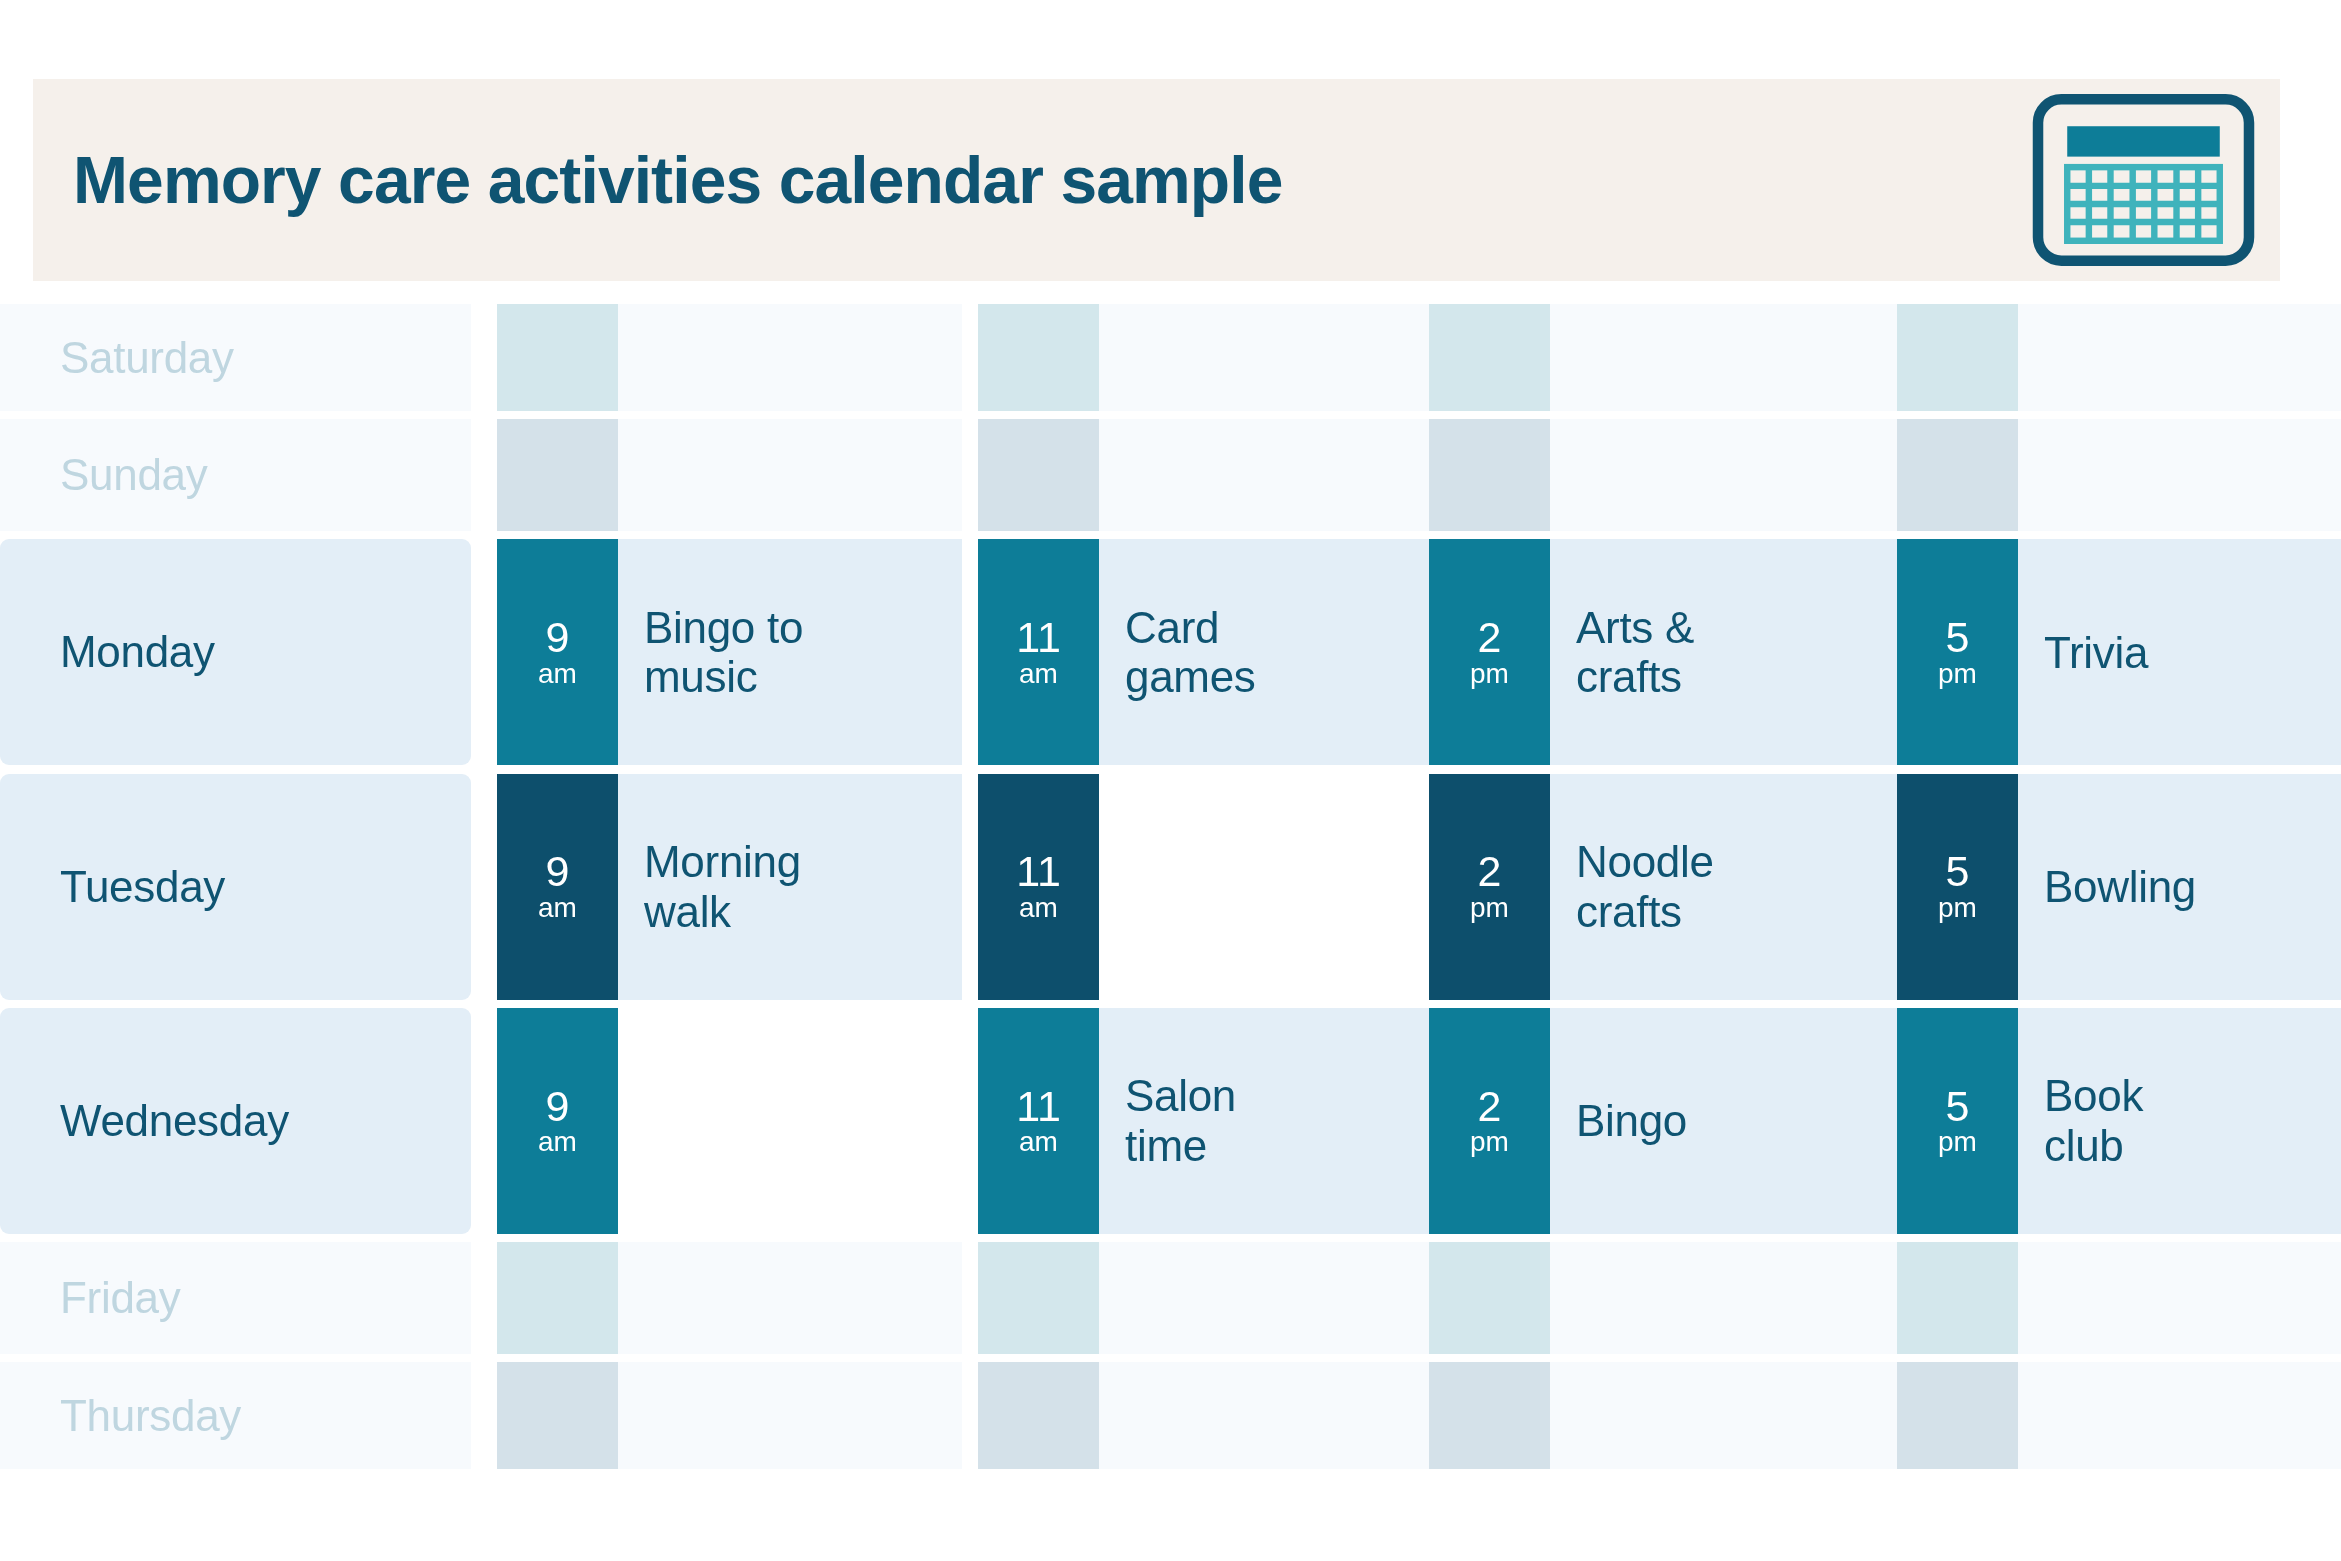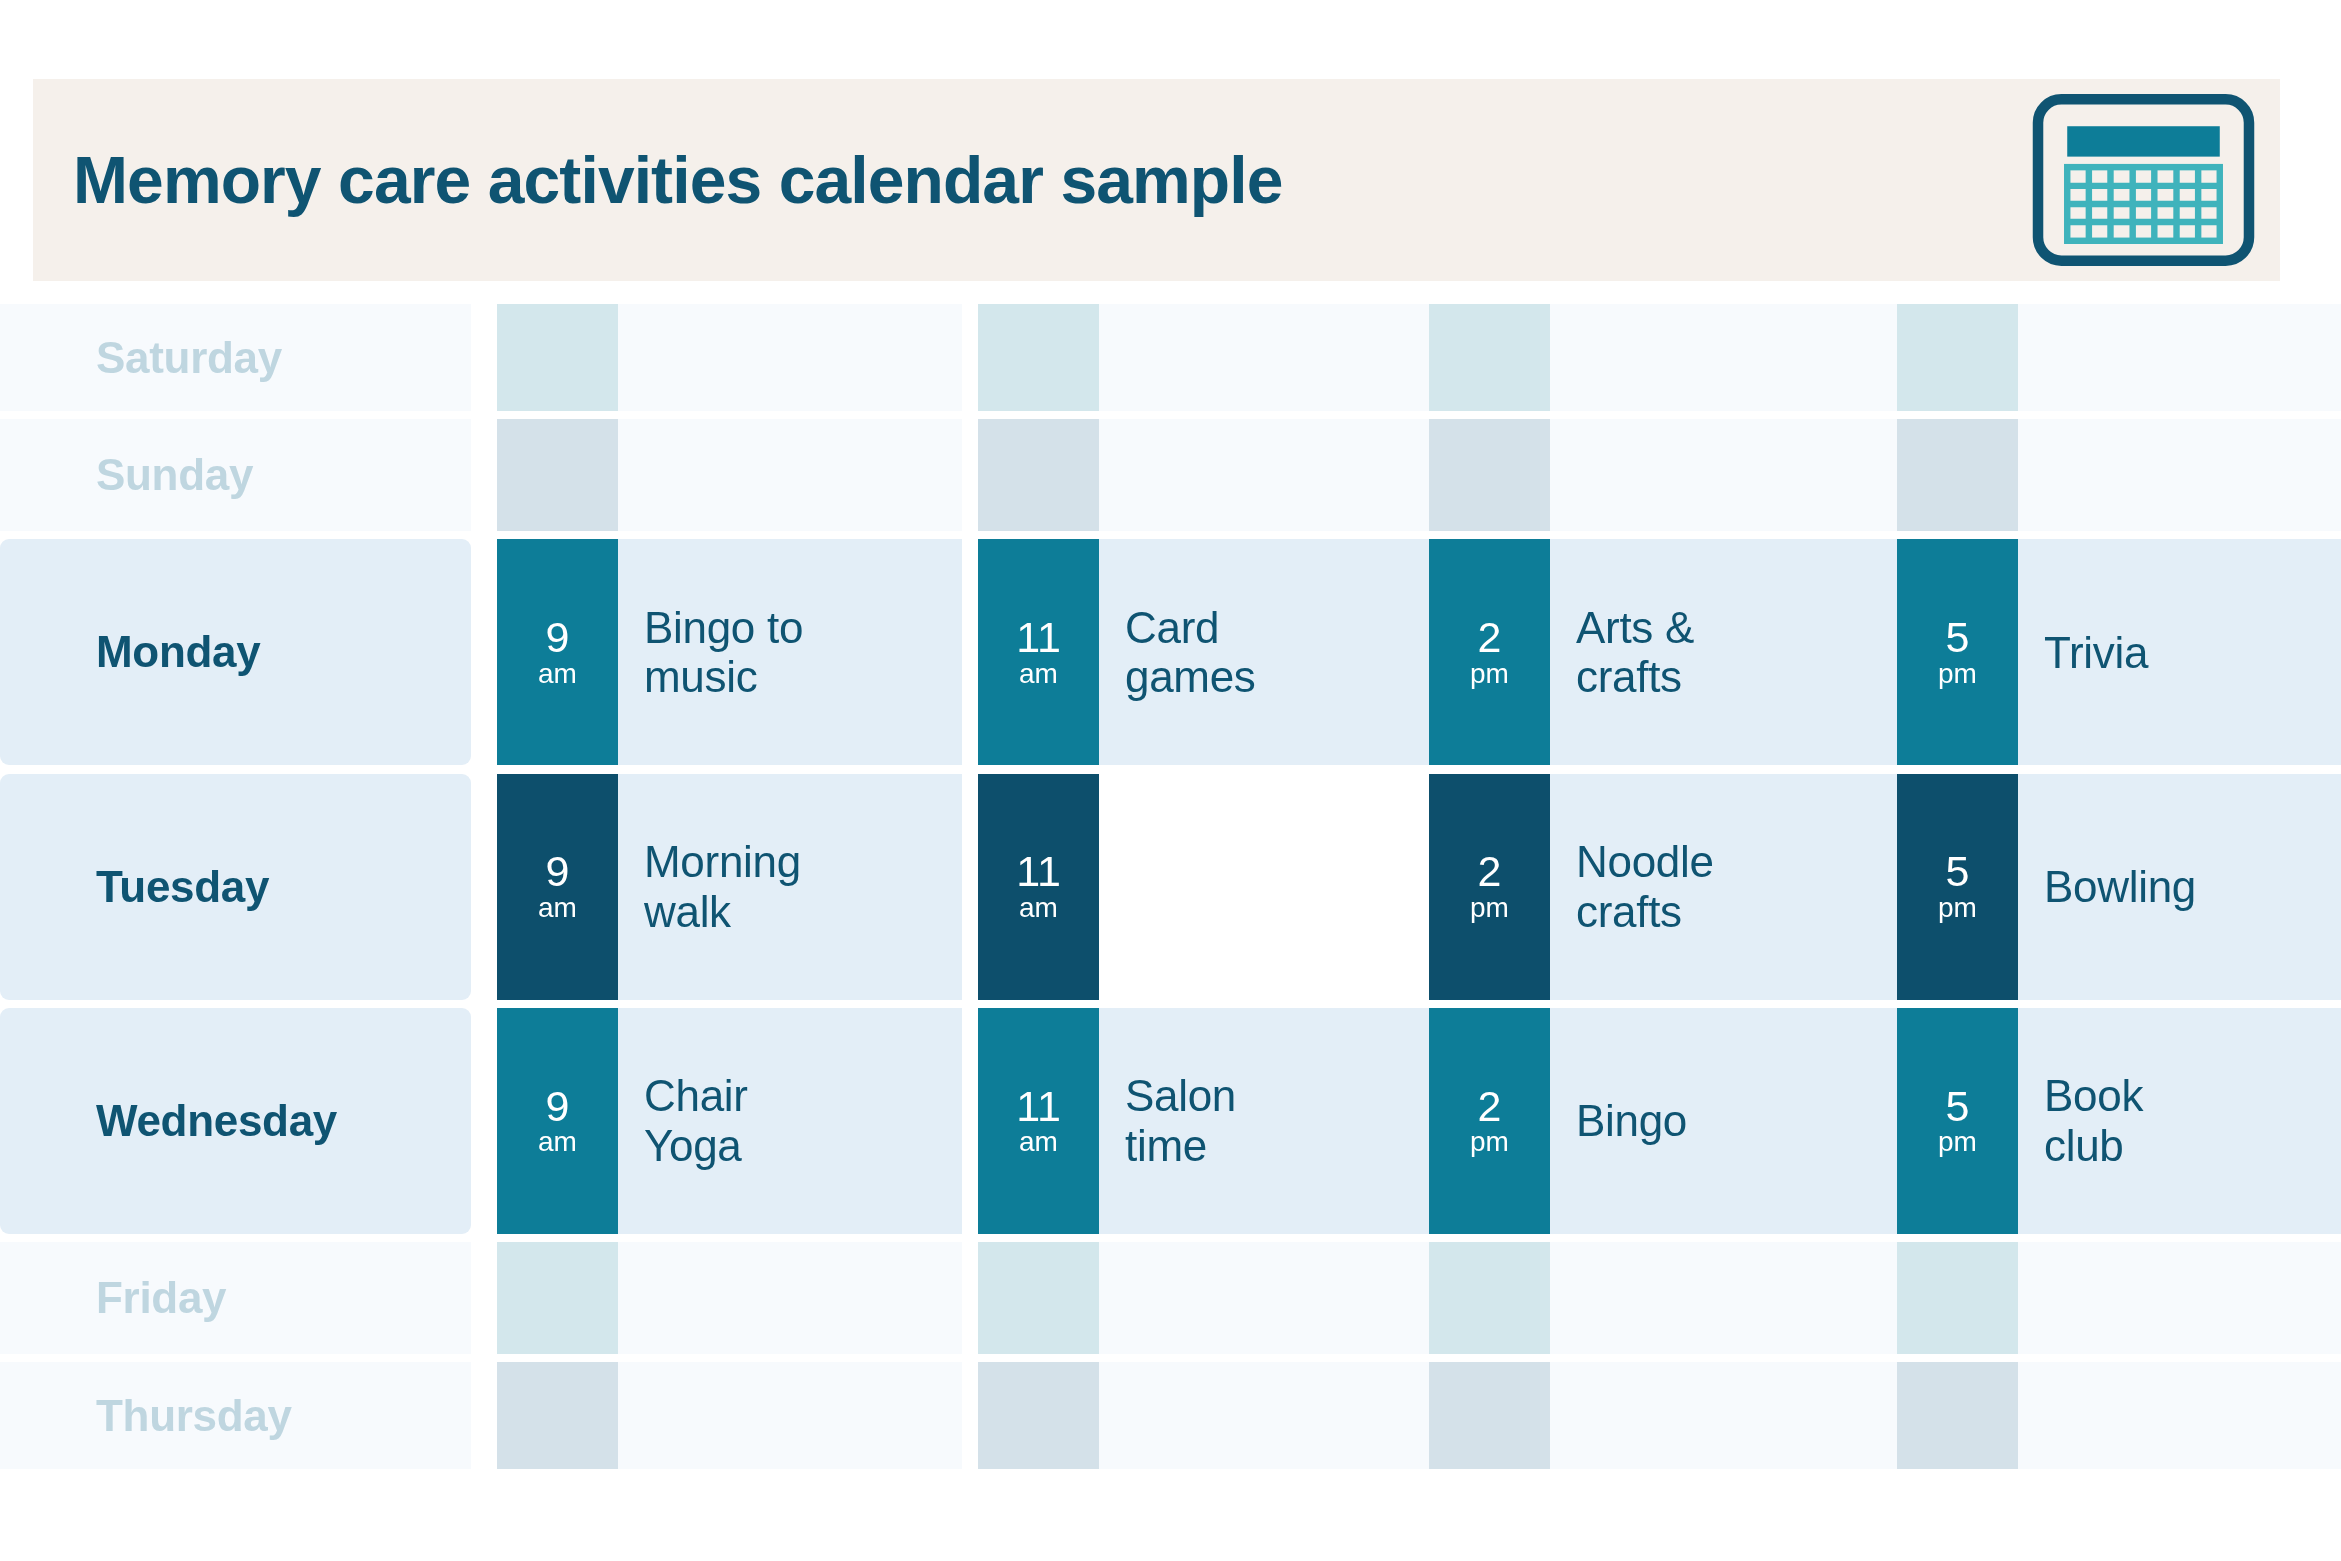--- a/index.html
+++ b/index.html
@@ -62,24 +62,24 @@
   .cal-row.r-active    { height: 226px; margin-bottom: 8.2px; }
   .cal-row.r-empty     { height: 107px; margin-bottom: 8.2px; }
   .cal-row.r-empty-tall{ height: 112px; margin-bottom: 8.2px; }
 
   
   .day-cell {
     width: 471px;
     flex: 0 0 471px;
     display: flex;
     align-items: center;
-    padding-left: 96px;
+    padding-left: 60px;
     box-sizing: border-box;
     font-size: 44px;
-    font-weight: 700;
+    font-weight: 400;
     line-height: 1;
     letter-spacing: -0.3px;
     text-align: center;
   }
   .r-active  .day-cell { background: #E3EEF7; color: #0F5472; border-radius: 9px; }
   .r-empty   .day-cell,
   .r-empty-tall .day-cell { background: #F7FAFD; color: #BFD6E0; }
 
   
   .gap-cell { flex: 0 0 26px; background: transparent; }
@@ -300,26 +300,20 @@
       </div>
     </div>
     <div class="cal-row r-active">
       <div class="day-cell">Wednesday</div>
       <div class="gap-cell"></div>
       <div class="slot slot-1">
         <div class="time-badge badge-mid">
           <span class="t-num">9</span>
           <span class="t-mer">am</span>
         </div>
-        <div class="activity">
-          <span>
-            <span class="two-line">Chair</span>
-            <span class="two-line">Yoga</span>
-          </span>
-        </div>
       </div>
       <div class="slot slot-2">
         <div class="time-badge badge-mid">
           <span class="t-num">11</span>
           <span class="t-mer">am</span>
         </div>
         <div class="activity">
           <span>
             <span class="two-line">Salon</span>
             <span class="two-line">time</span>

